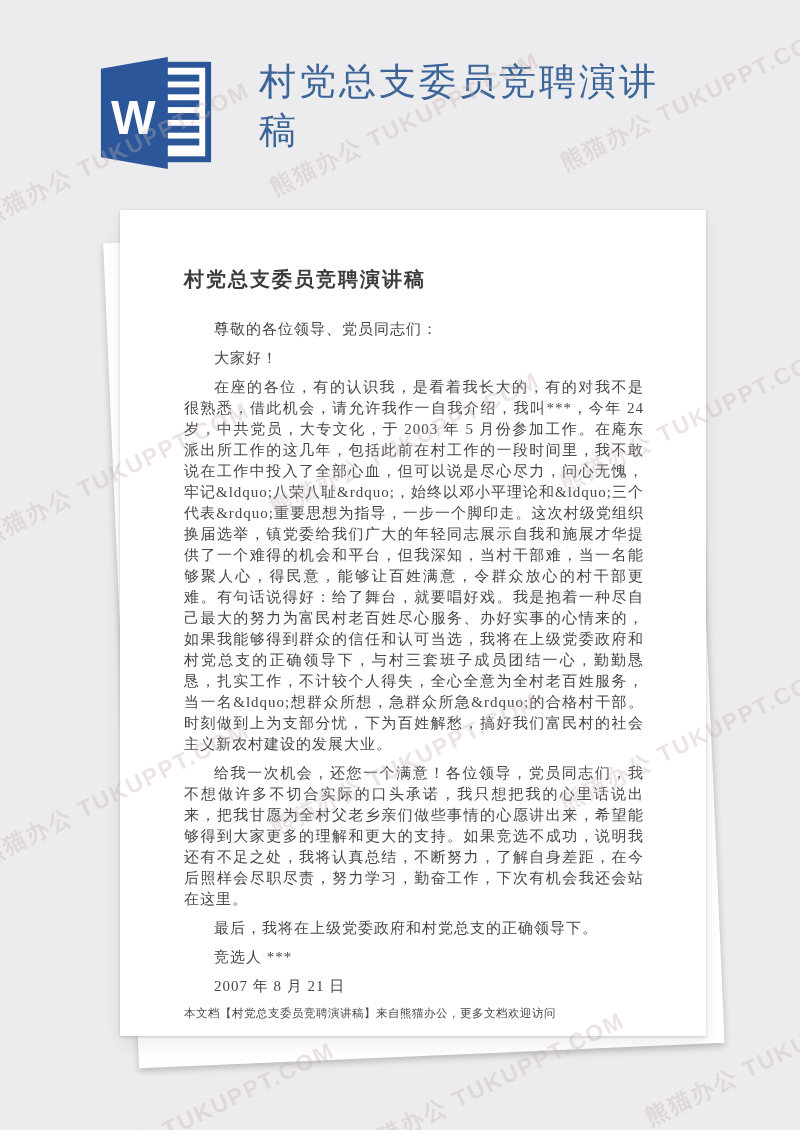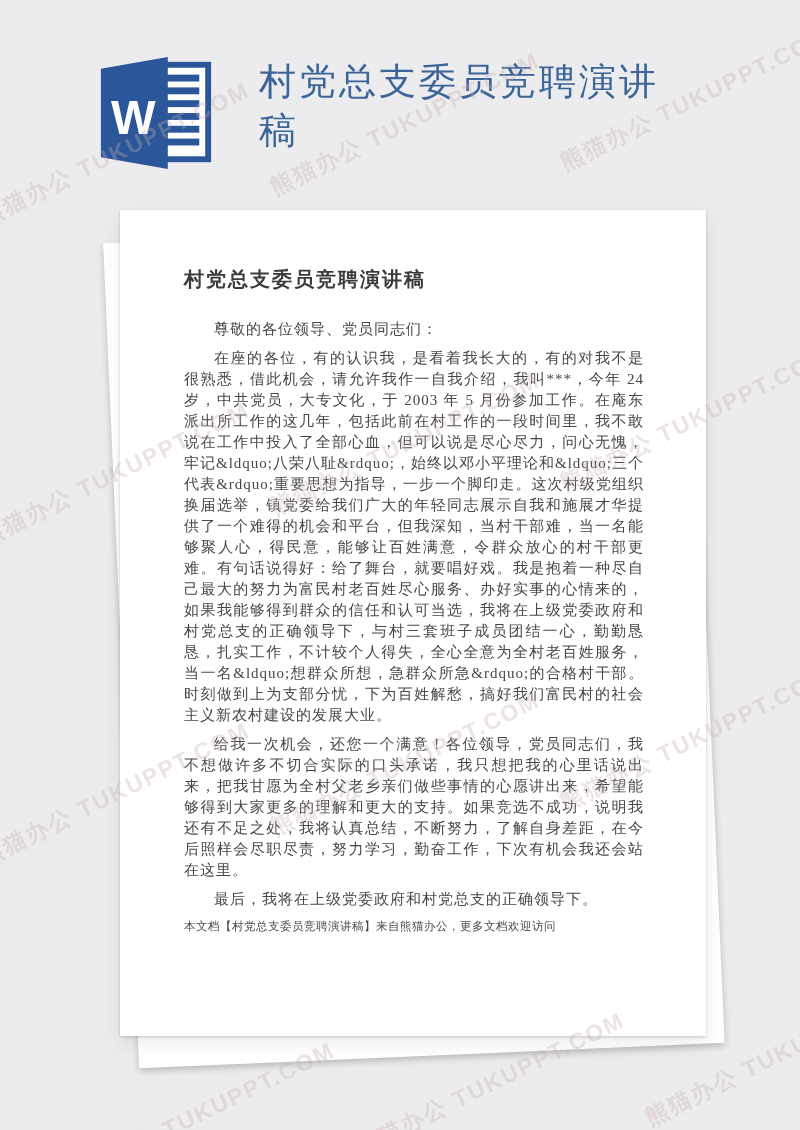--- a/index.html
+++ b/index.html
@@ -86,23 +86,26 @@
 </head>
 <body>
 
 <div class="page-layer">
   <div class="page-behind"></div>
 
   <div class="page-main">
     <div class="doc-title">村党总支委员竞聘演讲稿</div>
     <div class="doc-body">
       <p>尊敬的各位领导、党员同志们：</p>
+      <p>大家好！</p>
       <p>在座的各位，有的认识我，是看着我长大的，有的对我不是很熟悉，借此机会，请允许我作一自我介绍，我叫***，今年 24 岁，中共党员，大专文化，于 2003 年 5 月份参加工作。在庵东派出所工作的这几年，包括此前在村工作的一段时间里，我不敢说在工作中投入了全部心血，但可以说是尽心尽力，问心无愧，牢记&amp;ldquo;八荣八耻&amp;rdquo;，始终以邓小平理论和&amp;ldquo;三个代表&amp;rdquo;重要思想为指导，一步一个脚印走。这次村级党组织换届选举，镇党委给我们广大的年轻同志展示自我和施展才华提供了一个难得的机会和平台，但我深知，当村干部难，当一名能够聚人心，得民意，能够让百姓满意，令群众放心的村干部更难。有句话说得好：给了舞台，就要唱好戏。我是抱着一种尽自己最大的努力为富民村老百姓尽心服务、办好实事的心情来的，如果我能够得到群众的信任和认可当选，我将在上级党委政府和村党总支的正确领导下，与村三套班子成员团结一心，勤勤恳恳，扎实工作，不计较个人得失，全心全意为全村老百姓服务，当一名&amp;ldquo;想群众所想，急群众所急&amp;rdquo;的合格村干部。时刻做到上为支部分忧，下为百姓解愁，搞好我们富民村的社会主义新农村建设的发展大业。</p>
       <p>给我一次机会，还您一个满意！各位领导，党员同志们，我不想做许多不切合实际的口头承诺，我只想把我的心里话说出来，把我甘愿为全村父老乡亲们做些事情的心愿讲出来，希望能够得到大家更多的理解和更大的支持。如果竞选不成功，说明我还有不足之处，我将认真总结，不断努力，了解自身差距，在今后照样会尽职尽责，努力学习，勤奋工作，下次有机会我还会站在这里。</p>
       <p>最后，我将在上级党委政府和村党总支的正确领导下。</p>
+      <p>竞选人 ***</p>
+      <p>2007 年 8 月 21 日</p>
     </div>
     <div class="doc-footer-note">本文档【村党总支委员竞聘演讲稿】来自熊猫办公，更多文档欢迎访问</div>
 
   </div>
 </div>
 
 <div class="header-layer">
   <svg class="header-icon" viewBox="0 0 128 124" aria-hidden="true">
     <rect x="58" y="10" width="62" height="102" fill="#2b579a"></rect>
     <rect x="64" y="16" width="50" height="90" fill="#ffffff"></rect>

